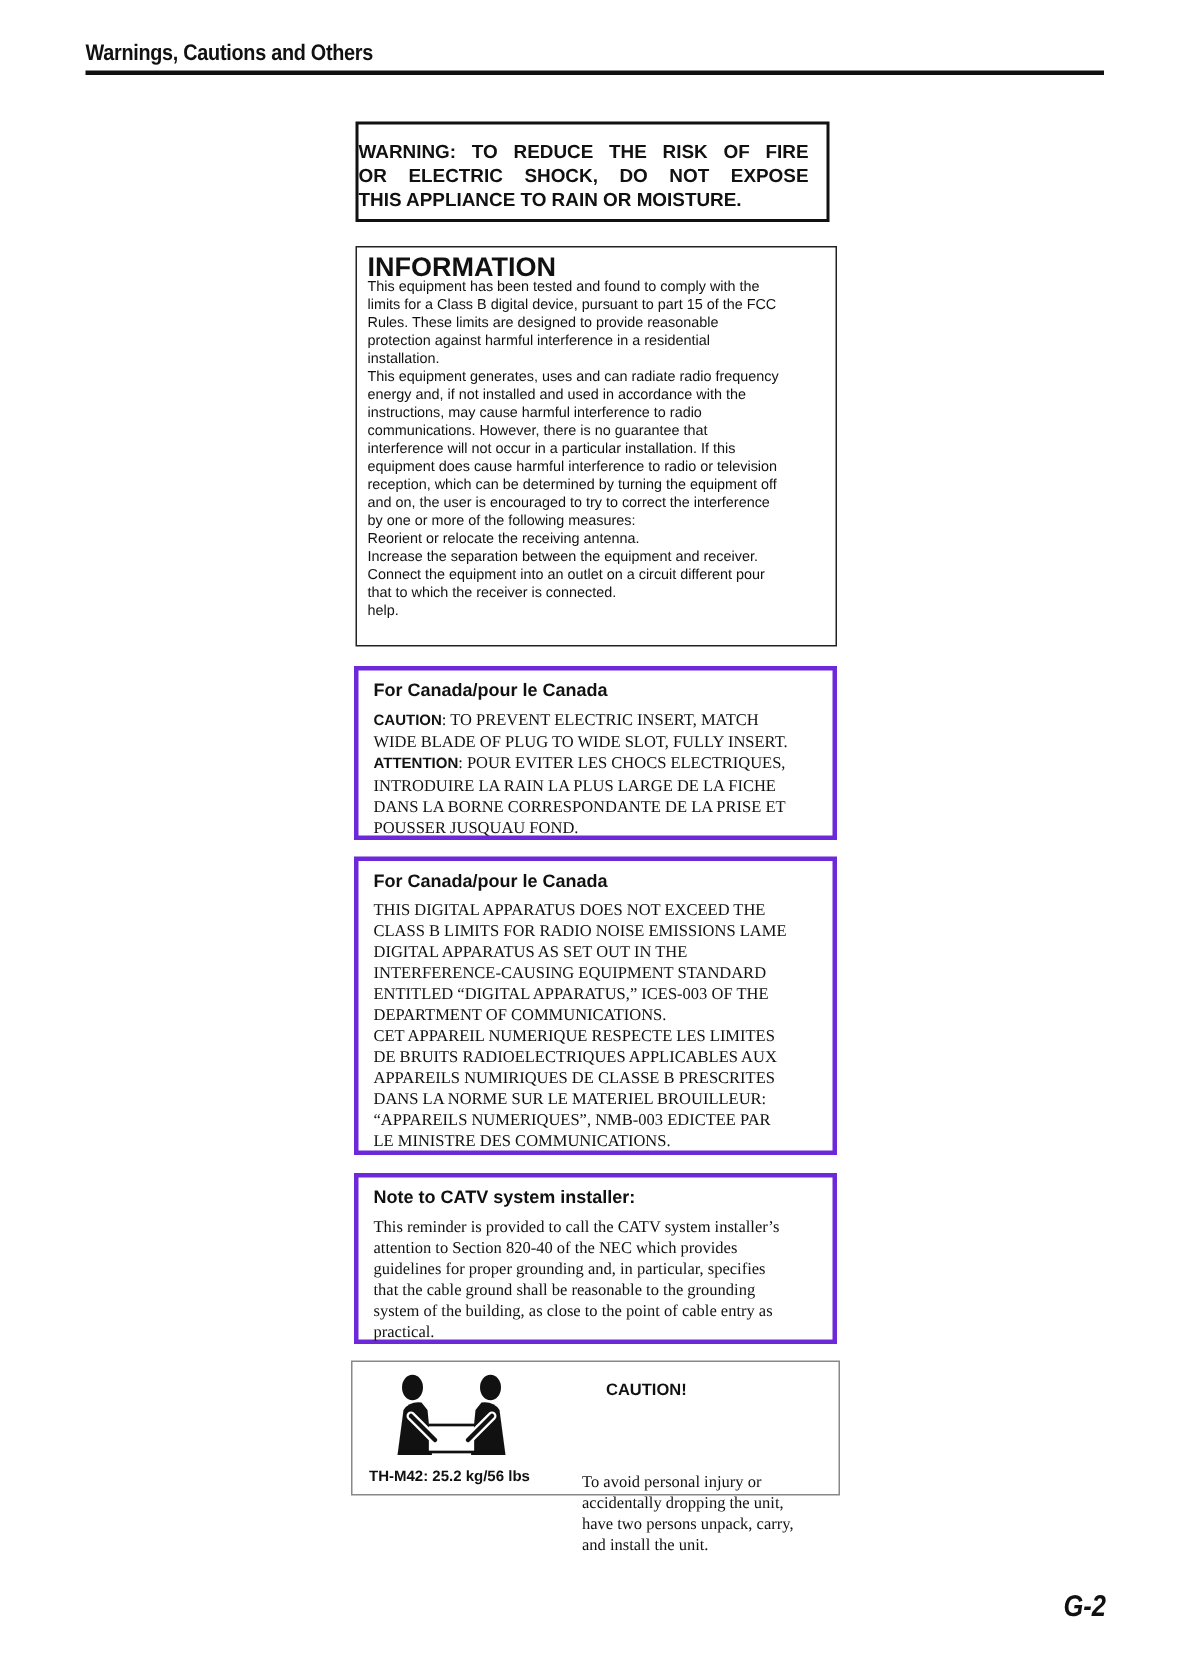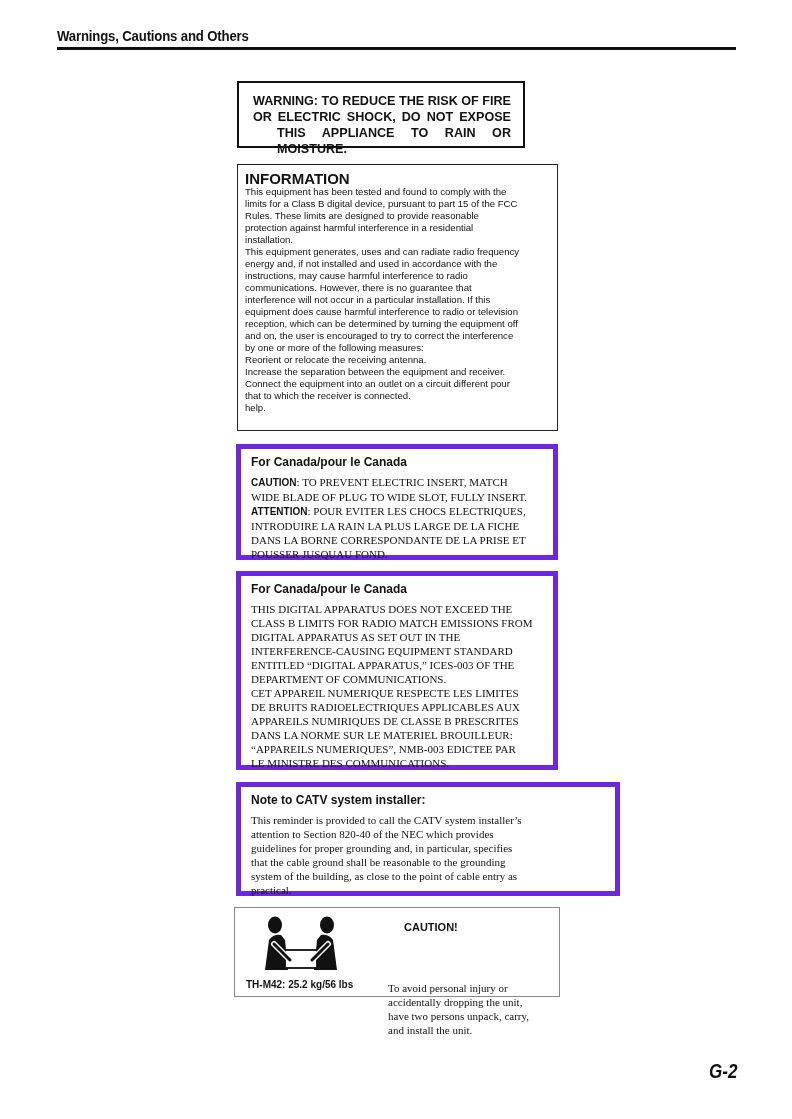--- a/index.html
+++ b/index.html
@@ -1,32 +1,32 @@
 <!DOCTYPE html>
 <html><head>
 <meta charset="utf-8">
 <style>
   html, body { margin:0; padding:0; background:#fff; }
   body { width:792px; height:1119px; position:relative; font-family:"Liberation Sans", sans-serif; color:#111; overflow:hidden; }
   .header-title { position:absolute; left:57px; top:27px; font-family:"Liberation Sans", sans-serif; font-weight:bold; font-size:15px; letter-spacing:-0.2px; transform:scaleX(0.88); transform-origin:left top; }
   .header-rule { position:absolute; left:57px; top:47px; width:679px; height:3px; background:#111; }
   .box { position:absolute; box-sizing:border-box; background:#fff; }
-  .warn { left:237px; top:81px; width:288px; height:67px; border:2.5px solid #111; padding:10px 12px 0 14px; }
+  .warn { left:237px; top:81px; width:316px; height:67px; border:2.5px solid #111; padding:10px 12px 0 0; }
   .warn p { margin:0; font-weight:bold; font-size:12.6px; line-height:16px; text-align:justify; text-align-last:justify; }
-  .warn p.last { text-align-last:left;margin-left:24px; }
+  .warn p.last { text-align-last:left; }
   .info { left:237px; top:164px; width:321px; height:267px; border:1.5px solid #222; padding:6px 7px 0 7px; }
-  .info h3 { margin:0; font-size:15px; font-weight:bold; line-height:15px; }
+  .info h3 { margin:0; font-size:18px; font-weight:bold; line-height:15px; }
   .info .ln { font-size:9.6px; line-height:12px; white-space:nowrap; }
-  .gbox { border:5px solid #6d28d9; padding:6px 10px 12px 10px; }
+  .gbox { border:3px solid #6d28d9; padding:6px 10px 12px 10px; }
   .gbox h3 { margin:0 0 6px 0; font-size:12px; font-weight:bold; line-height:14px; }
   .serif { font-family:"Liberation Serif", serif; font-size:11px; line-height:14px; white-space:nowrap; }
   .serif b { font-family:"Liberation Sans", sans-serif; font-size:10px; }
   .ca1 { left:236px; top:444px; width:322px; height:116px; }
   .ca2 { left:236px; top:571px; width:322px; height:199px; }
-  .catv { left:236px; top:782px; width:384px; height:114px; }
+  .catv { left:236px; top:782px; width:322px; height:114px; }
   .caution { left:234px; top:907px; width:326px; height:90px; border:1px solid #888; }
   .caution .icon { position:absolute; left:26px; top:6px; width:80px; height:58px; }
   .caution .weight { position:absolute; left:11px; top:71px; font-size:10px; font-weight:bold; white-space:nowrap; }
   .caution .ctitle { position:absolute; left:153px; top:13px; font-size:11px; font-weight:bold;margin-left:16px; }
   .caution .ctext { position:absolute; left:153px; top:29px;margin-top:44px; }
   .page-num { position:absolute; left:709px; top:1060px; font-weight:bold; font-style:italic; font-size:20px; transform:scaleX(0.85); transform-origin:left top; }
 </style>
 </head>
 <body>
 
@@ -68,21 +68,21 @@
   <div class="serif">WIDE BLADE OF PLUG TO WIDE SLOT, FULLY INSERT.</div>
   <div class="serif"><b>ATTENTION</b><span>: POUR EVITER LES CHOCS ELECTRIQUES,</span></div>
   <div class="serif">INTRODUIRE LA RAIN LA PLUS LARGE DE LA FICHE</div>
   <div class="serif">DANS LA BORNE CORRESPONDANTE DE LA PRISE ET</div>
   <div class="serif">POUSSER JUSQUAU FOND.</div>
 </div>
 
 <div class="box gbox ca2">
   <h3>For Canada/pour le Canada</h3>
   <div class="serif">THIS DIGITAL APPARATUS DOES NOT EXCEED THE</div>
-  <div class="serif">CLASS B LIMITS FOR RADIO MATCH EMISSIONS FROM</div>
+  <div class="serif">CLASS B LIMITS FOR RADIO NOISE EMISSIONS LAME</div>
   <div class="serif">DIGITAL APPARATUS AS SET OUT IN THE</div>
   <div class="serif">INTERFERENCE-CAUSING EQUIPMENT STANDARD</div>
   <div class="serif">ENTITLED “DIGITAL APPARATUS,” ICES-003 OF THE</div>
   <div class="serif">DEPARTMENT OF COMMUNICATIONS.</div>
   <div class="serif">CET APPAREIL NUMERIQUE RESPECTE LES LIMITES</div>
   <div class="serif">DE BRUITS RADIOELECTRIQUES APPLICABLES AUX</div>
   <div class="serif">APPAREILS NUMIRIQUES DE CLASSE B PRESCRITES</div>
   <div class="serif">DANS LA NORME SUR LE MATERIEL BROUILLEUR:</div>
   <div class="serif">“APPAREILS NUMERIQUES”, NMB-003 EDICTEE PAR</div>
   <div class="serif">LE MINISTRE DES COMMUNICATIONS.</div>

